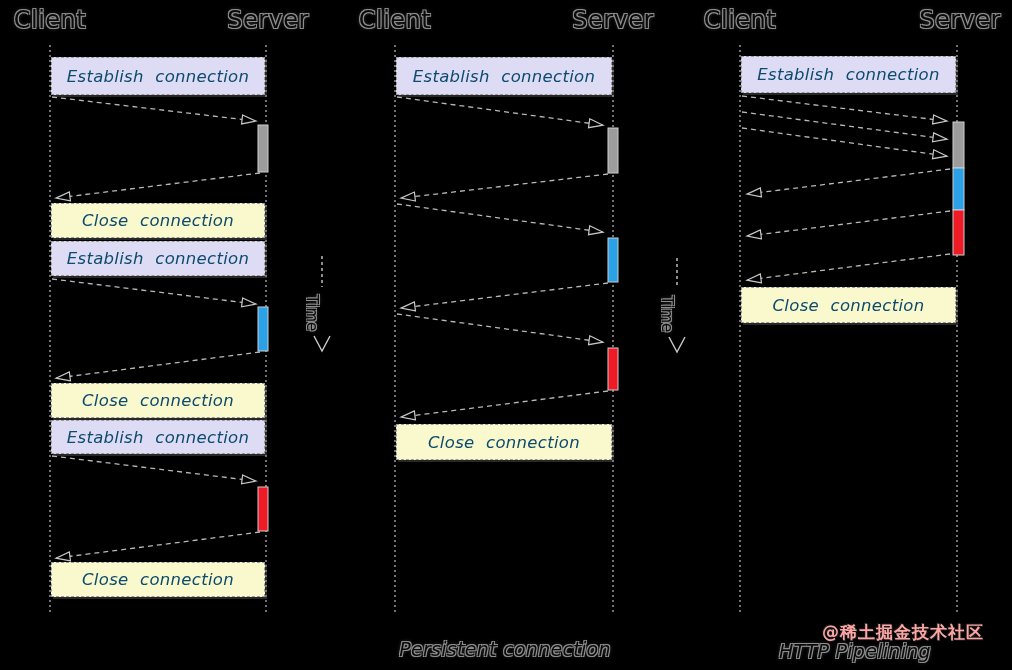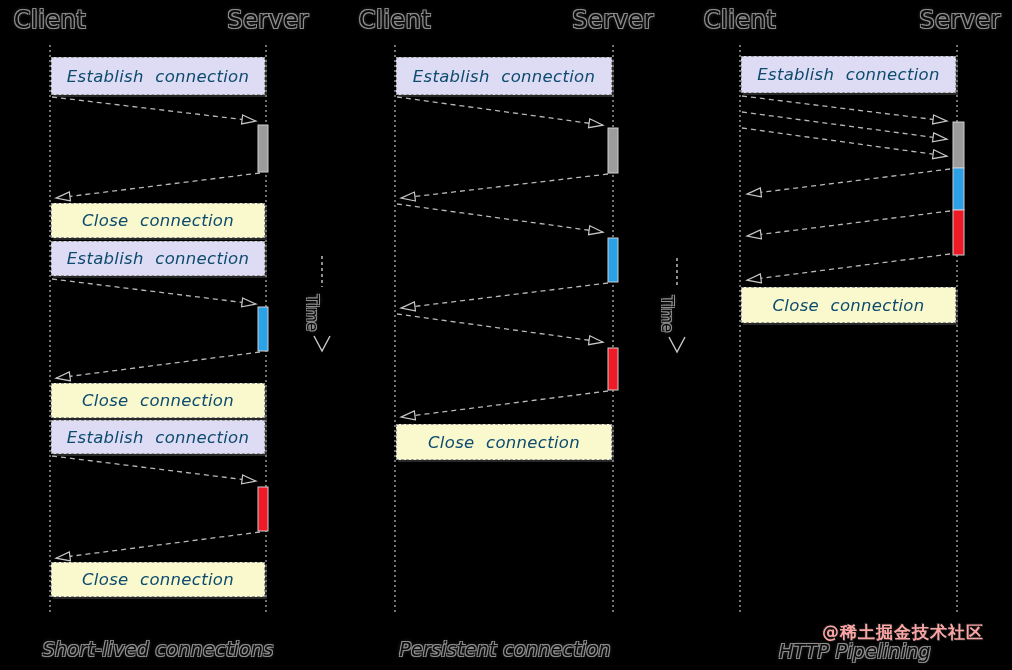--- a/index.html
+++ b/index.html
@@ -127,19 +127,18 @@
 
   <div class="abs seq-box" style="left: 396px; top: 57px; width: 216px; height: 38px; background-color: rgb(222, 220, 244);">Establish connection</div>
   <div class="abs seq-box" style="left: 396px; top: 424px; width: 216px; height: 36px; background-color: rgb(249, 249, 205);">Close connection</div>
 
   <div class="abs seq-box" style="left: 741px; top: 56px; width: 215px; height: 37px; background-color: rgb(222, 220, 244);">Establish connection</div>
   <div class="abs seq-box" style="left: 741px; top: 287px; width: 215px; height: 36px; background-color: rgb(249, 249, 205);">Close connection</div>
 
   <div class="abs time-label outlined" style="left:282px;top:304px;">Time</div>
   <div class="abs time-label outlined" style="left:637px;top:305px;">Time</div>
 
-  <div class="abs caption outlined" style="left:18px;top:638px;">Short-lived connections</div>
   <div class="abs caption outlined" style="left:715px;top:640px;">HTTP Pipelining</div>
   <div class="abs caption outlined" style="left:365px;top:638px;">Persistent connection</div>
 
   <div class="abs watermark" style="left:822px;top:621px;">@稀土掘金技术社区</div>
 
 </div>
 
 </body></html>

